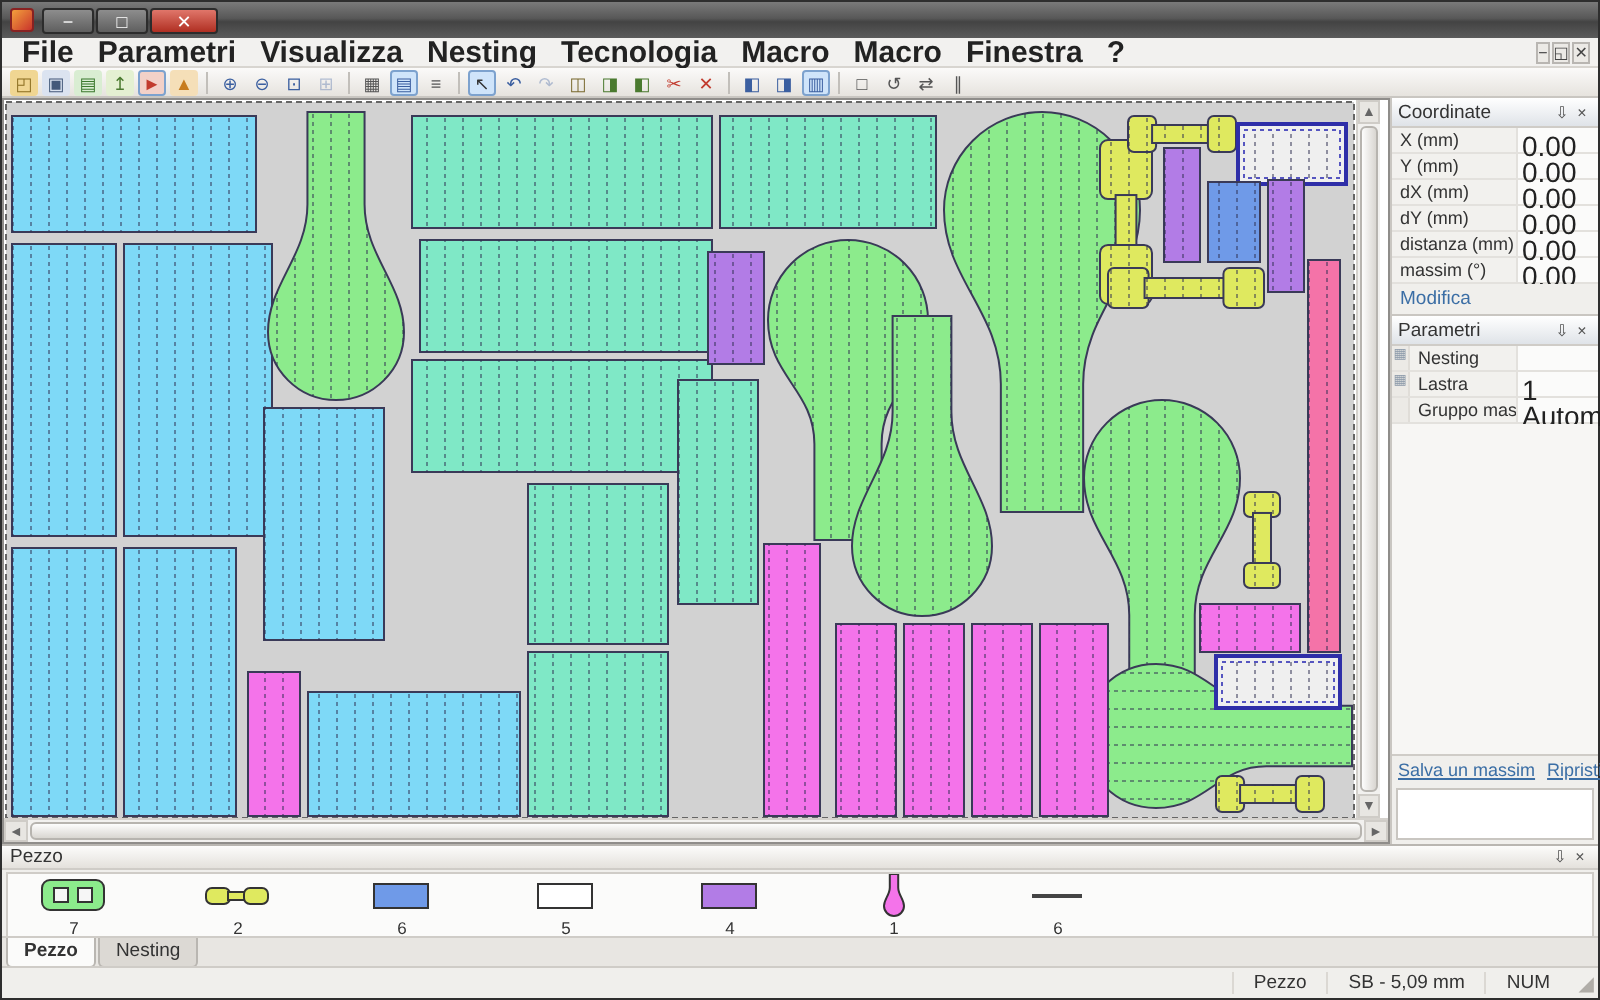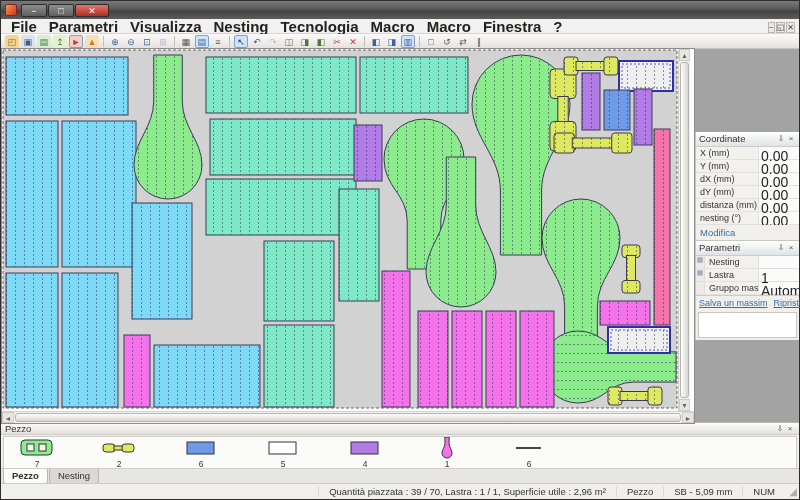--- a/index.html
+++ b/index.html
@@ -32,21 +32,21 @@
   .toolbar { height:15px; flex:0 0 15px; background:linear-gradient(180deg,#fbfaf9,#e6e3de);
     border-bottom:1px solid #c9c6c1; display:flex; align-items:center; padding:0 3px; }
   .tbgroup { display:flex; align-items:center; }
   .tbsep { width:1px; height:11px; background:#c2bfba; margin:0 3px; }
   .tbi { width:14px; height:13px; margin:0 1px; font-size:9px; line-height:12px; text-align:center;
     border:1px solid transparent; border-radius:2px; }
   .tbi.active { background:#cfe4fa; border-color:#7da2ce; }
   .tbi.disabled { opacity:.35; }
 
   
-  .main { flex:1; display:flex; min-height:0; background:#a3a3a3;align-items:center; }
+  .main { flex:1; display:flex; min-height:0; background:#f0abfc; }
   .canvas-wrap { flex:1; min-width:0; border:1px solid #8f8d8a; background:#ffffff;
     display:flex; flex-direction:column; position:relative; }
   .canvas-area { flex:1; display:flex; min-height:0; }
   #nest-svg { display:block; background:#fff; }
   .vscroll { width:12px; flex:0 0 12px; background:#f2f1ef; border-left:1px solid #d5d2cd;
     display:flex; flex-direction:column; font-size:7px; color:#666; }
   .vscroll .arr { height:12px; text-align:center; line-height:12px; background:#e8e6e2; border:1px solid #cfccc7; }
   .vscroll .thumb { flex:1; margin:1px; background:linear-gradient(90deg,#fdfdfd,#d9d6d1); border:1px solid #b7b4af; border-radius:3px; }
   .hscroll { height:12px; flex:0 0 12px; background:#f2f1ef; border-top:1px solid #d5d2cd;
     display:flex; font-size:7px; color:#666; }
@@ -384,21 +384,21 @@
             </div>
             <div class="prow">
               <span class="lab">dY (mm)</span>
               <span class="val">0.00</span>
             </div>
             <div class="prow">
               <span class="lab">distanza (mm)</span>
               <span class="val">0.00</span>
             </div>
             <div class="prow">
-              <span class="lab">nesting (°)</span>
+              <span class="lab">massim (°)</span>
               <span class="val">0.00</span>
             </div>
           </div>
         <div class="applica">Modifica</div>
       </div>
 
       <div class="panel" style="flex:1; border-bottom:none;">
         <div class="panel-hdr">
           <span class="panel-title">Parametri</span>
           <span class="panel-ico">⇩</span>
@@ -487,20 +487,19 @@
       </div>
   </div>
 
   <div class="tabbar" id="tabbar">
       <span class="tab active">Pezzo</span>
       <span class="tab">Nesting</span>
     </div>
 
   <div class="statusbar">
     <span class="sb-spacer"></span>
-    <span class="sb-cell">Quantità piazzata : 39 / 70, Lastra : 1 / 1, Superficie utile : 2,96 m²</span>
     <span class="sb-cell">Pezzo</span>
     <span class="sb-cell">SB - 5,09 mm</span>
     <span class="sb-cell">NUM</span>
     <span class="sb-grip">◢</span>
   </div>
 
 </div>
 
 </body></html>

